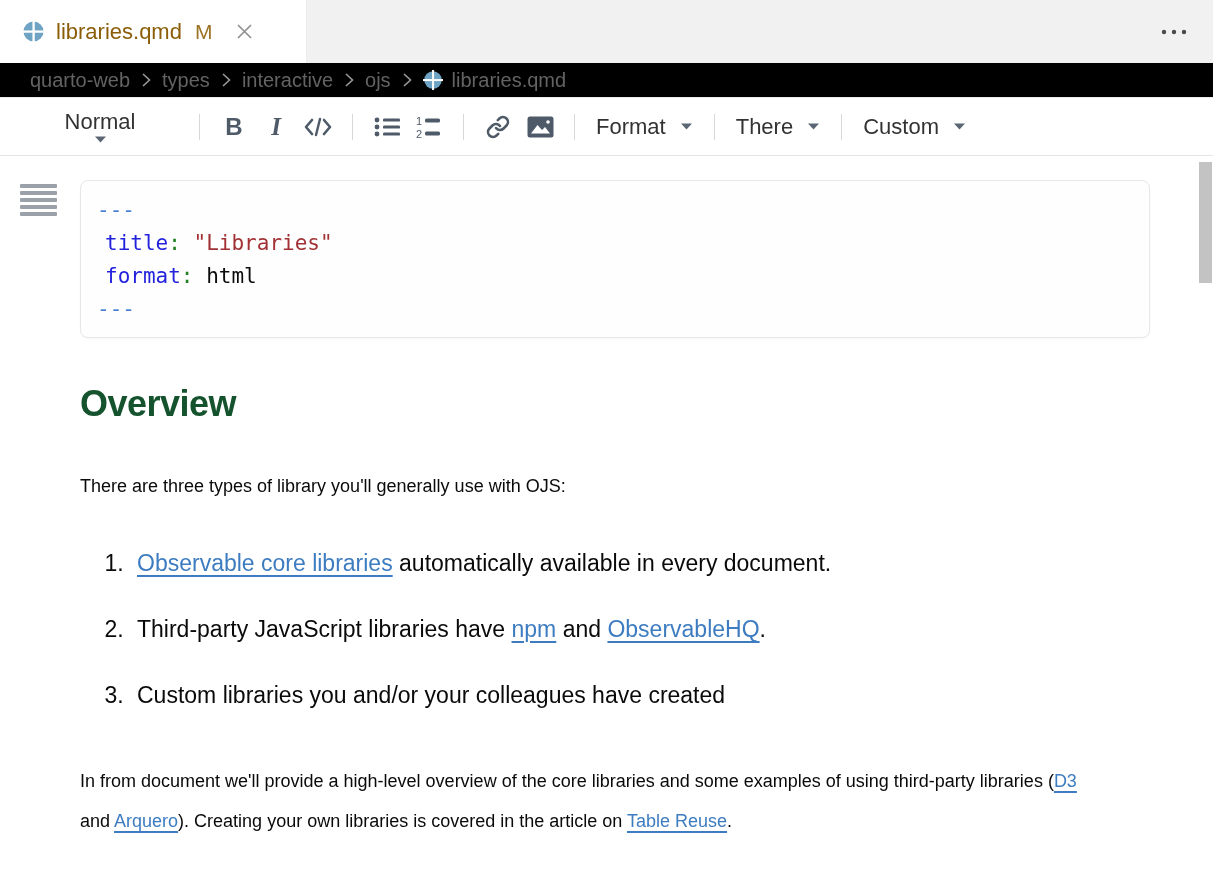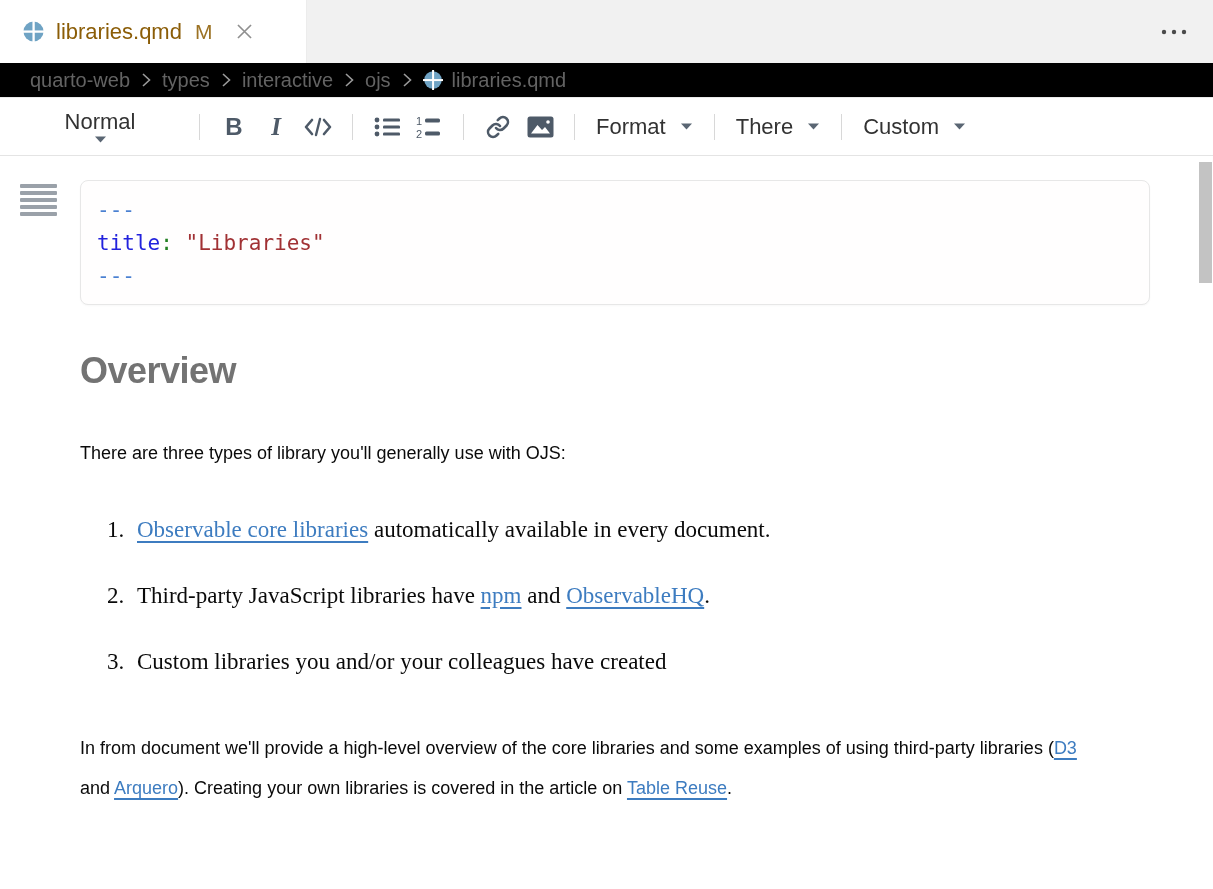--- a/index.html
+++ b/index.html
@@ -71,38 +71,38 @@
 
   .yaml-block{
     width:1070px; border:1px solid #e7e7e7; border-radius:8px;
     background:#fffefe; padding:13px 18px 11px 16px;
     font-family:"DejaVu Sans Mono","Liberation Mono",monospace;
     font-size:21px; line-height:33px; cursor:text;
     box-shadow:0 1px 2px rgba(0,0,0,0.03);
   }
   .code-line{ white-space:pre; }
   .tok-delim{ color:#4a80d1; }
-  .tok-key{ color:#2222dd; }
+  .tok-key{ color:#2222dd;margin-left:8px; }
   .tok-colon{ color:#228022; }
   .tok-string{ color:#a13134; }
   .tok-plain{ color:#0b0b0b; }
 
   h1.doc-heading{
     margin:45px 0 0 0; font-size:36px; line-height:42px;
-    font-weight:bold; letter-spacing:-0.5px; color:#737373; cursor:text;
+    font-weight:bold; letter-spacing:-0.5px; color:#14532d; cursor:text;
   }
   p.doc-para{
     margin:41px 0 0 0; font-size:18px; line-height:40px; color:#0a0a0a; cursor:text;
   }
   p.doc-para.outro{ max-width:1013px; margin-top:46px; }
 
   ol.doc-list{ margin:37px 0 0 0; padding-left:50px; }
   ol.doc-list li{
     font-size:23px; line-height:40px; color:#0a0a0a;
-    margin-bottom:26px; padding-left:7px; cursor:text;font-family:Liberation Serif, serif;
+    margin-bottom:26px; padding-left:7px; cursor:text;
   }
 
   a.doc-link{
     color:#3d7cc0; text-decoration:underline;
     text-decoration-thickness:1.5px; text-underline-offset:4px; cursor:pointer;
   }
 
   .scrollbar{
     position:absolute; top:0; right:0; width:15px; height:720px;
   }
@@ -270,20 +270,21 @@
       <span></span>
       <span></span>
       <span></span>
       <span></span>
   </div>
 
   <div class="doc">
     <div class="yaml-block" id="yaml-block">
         <div class="code-line"><span class="tok-delim">---</span></div>
         <div class="code-line"><span class="tok-key">title</span><span class="tok-colon">:</span><span class="tok-plain"> </span><span class="tok-string">"Libraries"</span></div>
+        <div class="code-line"><span class="tok-key">format</span><span class="tok-colon">:</span><span class="tok-plain"> </span><span class="tok-plain">html</span></div>
         <div class="code-line"><span class="tok-delim">---</span></div>
       </div>
 
     <h1 class="doc-heading">Overview</h1>
 
     <p class="doc-para"><span>There are three types of library you'll generally use with OJS:</span></p>
 
     <ol class="doc-list" id="doc-list">
         <li><a href="#" class="doc-link">Observable core libraries</a><span> automatically available in every document.</span></li>
         <li><span>Third-party JavaScript libraries have </span><a href="#" class="doc-link">npm</a><span> and </span><a href="#" class="doc-link">ObservableHQ</a><span>.</span></li>

